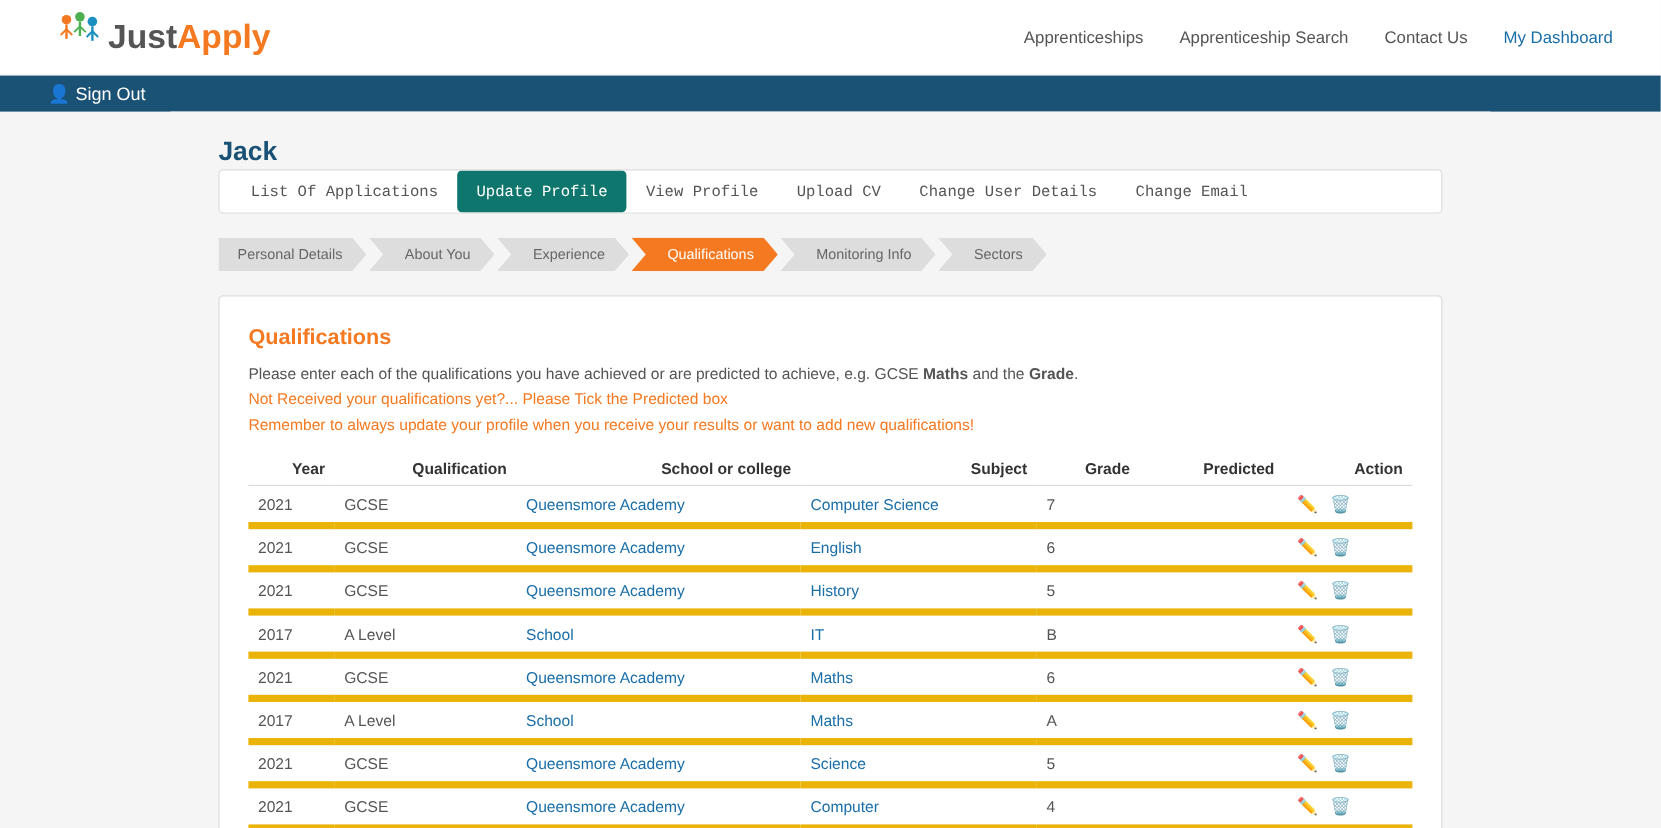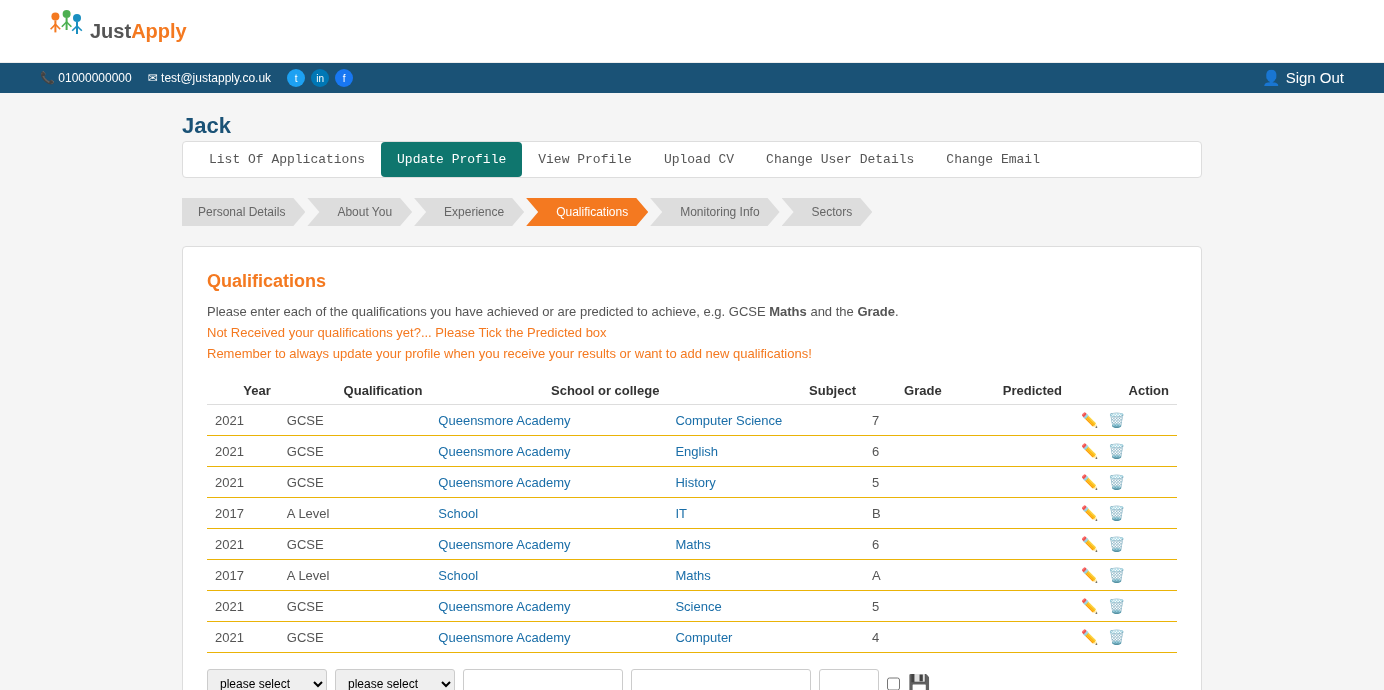--- a/index.html
+++ b/index.html
@@ -1,21 +1,21 @@
 <!DOCTYPE html>
 <html><head>
   <meta charset="utf-8">
   <style>
     * { box-sizing: border-box; margin: 0; padding: 0; }
     body { font-family: Arial, sans-serif; font-size: 13px; color: #333; background: #f5f5f5; }
 
     
     .header { background: #fff; padding: 10px 40px; display: flex; align-items: center; justify-content: space-between; border-bottom: 1px solid #eee; }
     .logo { display: flex; align-items: center; }
-    .logo-text { font-size: 20px; font-weight: bold; }
+    .logo-text { font-size: 28px; font-weight: bold; }
     .logo-just { color: #555; }
     .logo-apply { color: #f47920; }
     .logo-icon { width: 50px; height: 40px; margin-bottom: 2px; }
     .nav { display: flex; gap: 30px; align-items: center; }
     .nav a { text-decoration: none; color: #555; font-size: 14px; }
     .nav a.active { color: #1a6ea8; }
 
     
     .info-bar { background: #1a5276; color: #fff; padding: 6px 40px; display: flex; justify-content: space-between; align-items: center; font-size: 12px; }
     .info-bar .left { display: flex; gap: 16px; align-items: center; }
@@ -45,21 +45,21 @@
     .content { background: #fff; border: 1px solid #ddd; border-radius: 4px; padding: 24px; }
     .section-title { color: #f47920; font-size: 18px; font-weight: bold; margin-bottom: 12px; }
 
     .info-text { font-size: 13px; color: #555; margin-bottom: 6px; }
     .info-text a { color: #f47920; text-decoration: none; }
     .remember-text { color: #f47920; font-size: 13px; margin-bottom: 16px; }
 
     
     table { width: 100%; border-collapse: collapse; margin-bottom: 10px; }
     thead th { text-align: right; font-weight: bold; color: #333; font-size: 13px; padding: 6px 8px; border-bottom: 1px solid #ddd; }
-    tbody tr { border-bottom: 1px solid #eab308; }
+    tbody tr { border-bottom: 6px solid #eab308; }
     tbody td { padding: 6px 8px; font-size: 13px; color: #555; }
     tbody td a { color: #1a6ea8; text-decoration: none; }
     .action-icons { display: flex; gap: 4px; align-items: center; }
     .icon-btn { background: none; border: none; cursor: pointer; color: #888; font-size: 14px; padding: 1px 3px; }
 
     
     .add-row { display: flex; gap: 8px; align-items: center; padding: 6px 0; }
     .add-row select, .add-row input { border: 1px solid #ccc; border-radius: 3px; padding: 5px 8px; font-size: 12px; height: 30px; }
     .add-row select { min-width: 120px; }
     .add-row input.school-input { width: 160px; }
@@ -87,32 +87,29 @@
       <line x1="45" y1="15" x2="45" y2="30" stroke="#1a8fc0" stroke-width="2.5"></line>
       <line x1="45" y1="20" x2="39" y2="26" stroke="#1a8fc0" stroke-width="2"></line>
       <line x1="45" y1="20" x2="51" y2="26" stroke="#1a8fc0" stroke-width="2"></line>
     </svg>
     <div>
       <span class="logo-text">
         <span class="logo-just">Just</span><span class="logo-apply">Apply</span>
       </span>
     </div>
   </div>
+  <nav class="nav">
+    <a href="#" class="nav-link">Apprenticeships</a>
+    <a href="#" class="nav-link">Apprenticeship Search</a>
+    <a href="#" class="nav-link">Contact Us</a>
+    <a href="#" class="nav-link active">My Dashboard</a>
+  </nav>
 </div>
 
 <div class="info-bar">
-  <div class="left">
-    <span>📞 <span>01000000000</span></span>
-    <span>✉ <span>test@justapply.co.uk</span></span>
-    <div class="social">
-      <span class="social-icon si-twitter">t</span>
-      <span class="social-icon si-linkedin">in</span>
-      <span class="social-icon si-facebook">f</span>
-    </div>
-  </div>
   <a href="#" class="sign-out-btn">👤 <span>Sign Out</span></a>
 </div>
 
 <div class="main">
   <div class="user-name">Jack</div>
 
   <div class="profile-tabs">
     <a href="#" class="profile-tab">List Of Applications</a>
     <a href="#" class="profile-tab active">Update Profile</a>
     <a href="#" class="profile-tab">View Profile</a>

